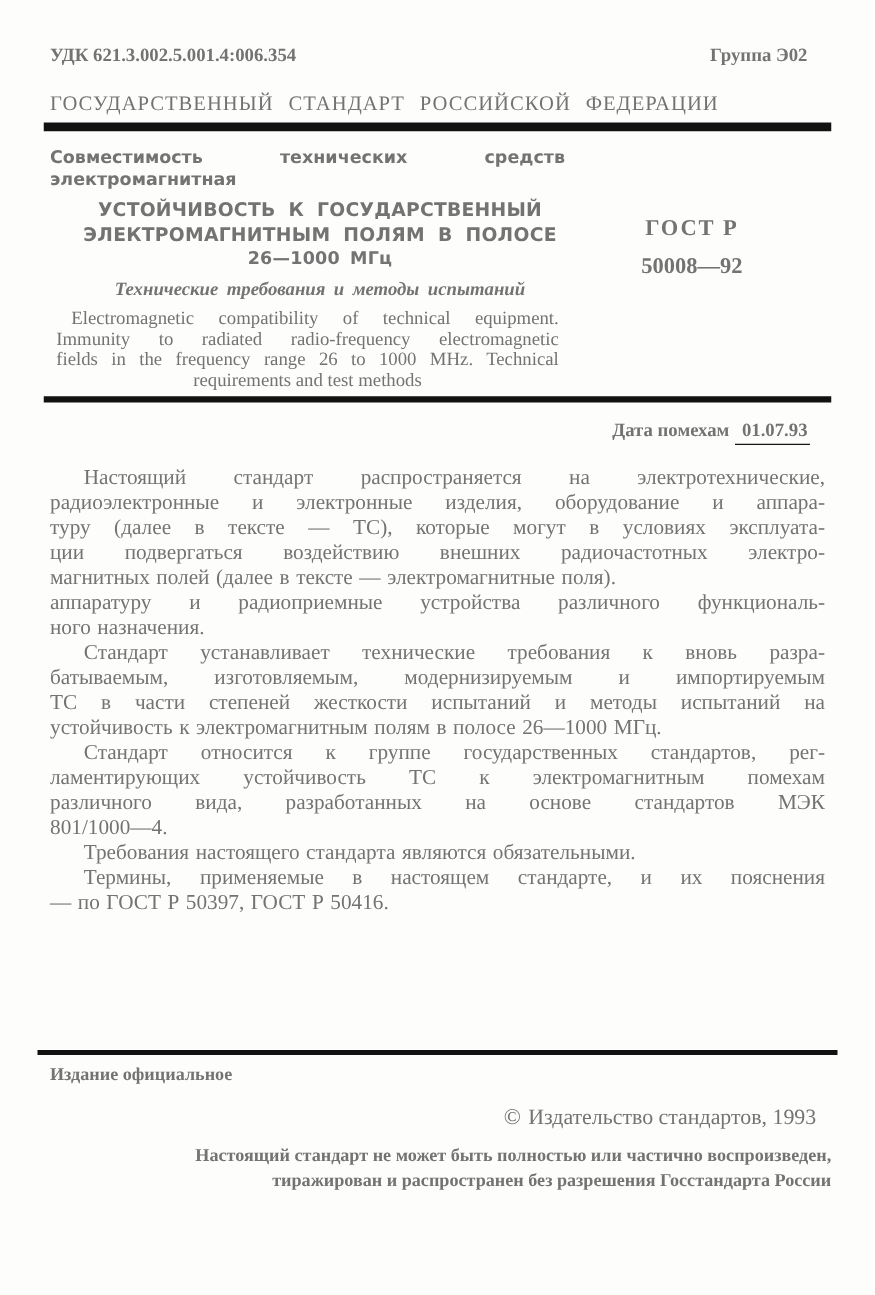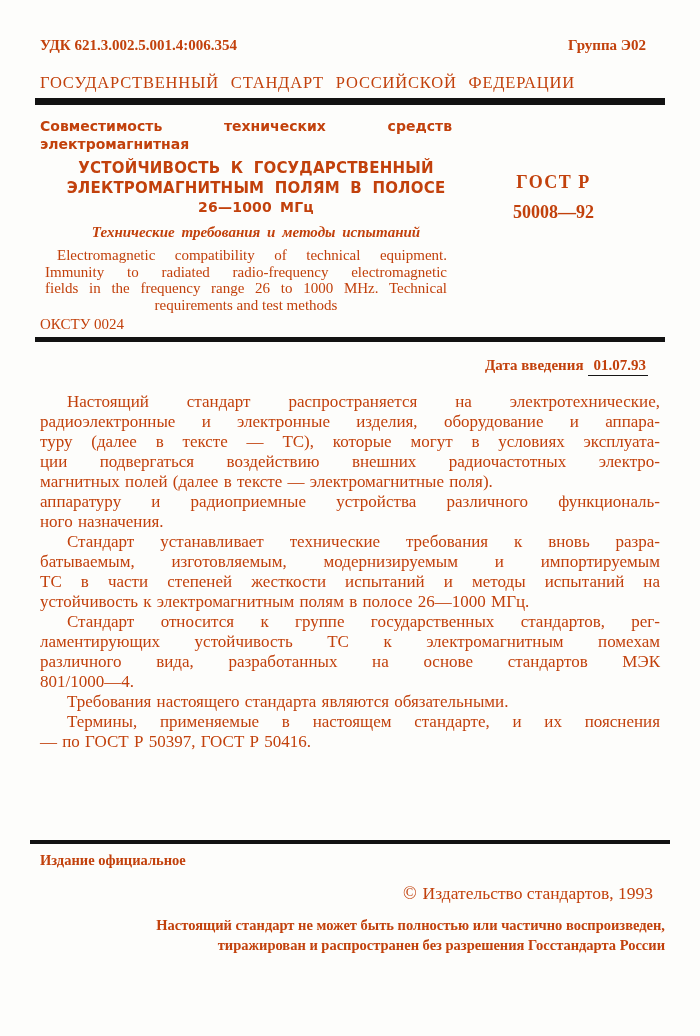--- a/index.html
+++ b/index.html
@@ -3,21 +3,21 @@
 <meta charset="utf-8">
 <style>
   html, body { margin: 0; padding: 0; background: #fdfdfb; }
   * { box-sizing: border-box; }
 
   .page {
     position: relative;
     width: 700px;
     height: 1036px;
     background: #fdfdfb;
-    color: #c2410c;
+    color: #737373;
     font-family: "Liberation Serif", "DejaVu Serif", serif;
     padding: 36px 40px 0 40px;
     overflow: hidden;
   }
 
   .rule { background: #121212; margin-left: -5px; margin-right: -5px; }
   .rule-thick { height: 7px; margin-top: 5px; }
   .rule-mid   { height: 5px; margin-top: 4px; }
   .rule-thin  { height: 4px; }
 
@@ -170,32 +170,31 @@
       <div class="title-caps one">УСТОЙЧИВОСТЬ К ГОСУДАРСТВЕННЫЙ</div>
       <div class="title-caps">ЭЛЕКТРОМАГНИТНЫМ ПОЛЯМ В ПОЛОСЕ</div>
       <div class="title-caps small">26—1000 МГц</div>
       <div class="subtitle">Технические требования и методы испытаний</div>
       <div class="english">
           <div class="jline first">Electromagnetic compatibility of technical equipment.</div>
           <div class="jline">Immunity to radiated radio-frequency electromagnetic</div>
           <div class="jline">fields in the frequency range 26 to 1000 MHz. Technical</div>
           <div class="jline last">requirements and test methods</div>
         </div>
-      <div class="okstu">ОКСТУ 0024</div>
     </div>
     <div class="title-right">
       <div class="desig-line1">ГОСТ Р</div>
       <div class="desig-line2">50008—92</div>
     </div>
   </div>
 
   <div class="rule rule-mid"></div>
 
   <div class="date-line">
-    <span>Дата введения</span><span class="date-value">01.07.93</span>
+    <span>Дата помехам</span><span class="date-value">01.07.93</span>
   </div>
 
   <div class="body-text">
       <div class="para">
         <div class="jline first">Настоящий стандарт распространяется на электротехнические,</div>
         <div class="jline">радиоэлектронные и электронные изделия, оборудование и аппара-</div>
         <div class="jline">туру (далее в тексте — ТС), которые могут в условиях эксплуата-</div>
         <div class="jline">ции подвергаться воздействию внешних радиочастотных электро-</div>
         <div class="jline last">магнитных полей (далее в тексте — электромагнитные поля).</div>
       </div>

